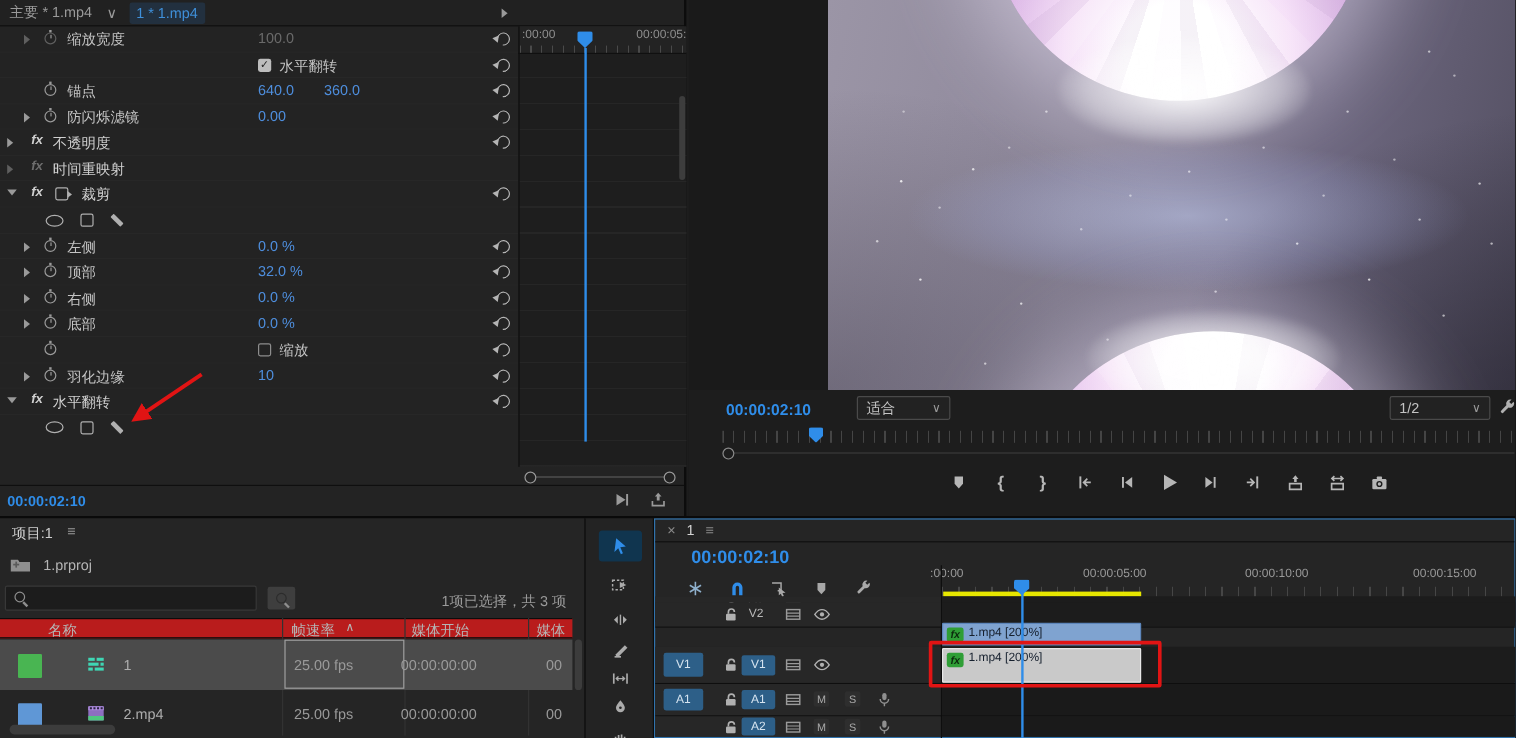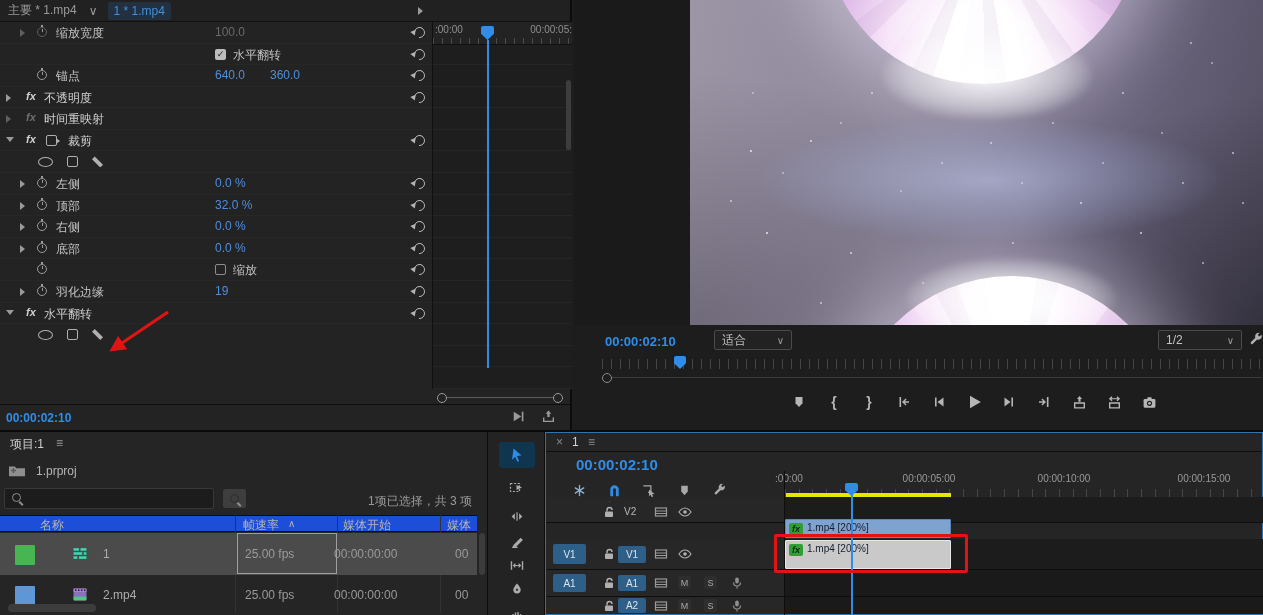--- a/index.html
+++ b/index.html
@@ -120,21 +120,21 @@
   #proj-title { position:absolute; left:10px; top:4px; color:#cfcfcf; }
   #proj-menu { position:absolute; left:56px; top:4px; color:#9a9a9a; }
   #proj-bin-icon { position:absolute; left:8px; top:31px; }
   #proj-name { position:absolute; left:36px; top:32px; color:#b5b5b5; }
   #proj-search { position:absolute; left:4px; top:56px; width:210px; height:21px; background:#1c1c1c; border:1px solid #383838; border-radius:2px; }
   .mag { width:9px; height:9px; border:1.5px solid #8f8f8f; border-radius:50%; position:relative; }
   .mag::after { content:""; position:absolute; left:7px; top:7px; width:5px; height:1.5px; background:#8f8f8f; transform:rotate(45deg); transform-origin:0 0; }
   #proj-search .mag { position:absolute; left:7px; top:4px; }
   #proj-searchbin { position:absolute; left:223px; top:57px; width:23px; height:19px; background:#3e3e3e; border-radius:2px; display:flex; align-items:center; justify-content:center; }
   #proj-status { position:absolute; right:15px; top:61px; color:#9a9a9a; }
-  #proj-thead { position:absolute; left:0; top:83px; width:477px; height:17px; background:#1d4ed8; border-top:1px solid #0c0c0c; border-bottom:1px solid #0c0c0c; color:#b5b5b5; }
+  #proj-thead { position:absolute; left:0; top:83px; width:477px; height:17px; background:#b91c1c; border-top:1px solid #0c0c0c; border-bottom:1px solid #0c0c0c; color:#b5b5b5; }
   .pc-name { position:absolute; left:40px; top:1px; } .pc-fps { position:absolute; left:243px; top:1px; }
   .pc-start { position:absolute; left:343px; top:1px; } .pc-media { position:absolute; left:447px; top:1px; }
   .pc-sort { position:absolute; left:288px; top:2px; color:#b5b5b5; font-size:10px; }
   .pcol-div { position:absolute; top:83px; width:1px; height:98px; background:#323232; }
   .prow { position:absolute; left:0; width:477px; color:#9a9a9a; }
   #prow1 { top:101px; height:42px; background:#4b4b4b; }
   #prow2 { top:145px; height:37px; }
   .prow .chipbox { position:absolute; left:15px; width:20px; height:20px; border-radius:1px; }
   .prow .typeicon { position:absolute; left:72px; }
   .prow .pname { position:absolute; left:103px; }
@@ -222,20 +222,27 @@
 
 
       <div class="fxrow">
         <div class="rwatch watch"></div>
         <span class="rlabel">锚点</span>
         <span class="rval vblue">640.0</span>
         <span class="rval2 vblue">360.0</span>
         <div class="rreset reset"></div>
       </div>
 
+      <div class="fxrow">
+        <div class="rchev tri-r"></div>
+        <div class="rwatch watch"></div>
+        <span class="rlabel">防闪烁滤镜</span>
+        <span class="rval vblue">0.00</span>
+        <div class="rreset reset"></div>
+      </div>
 
       <div class="fxrow">
         <div class="schev tri-r"></div>
         <span class="rfx fxchip">fx</span>
         <span class="slabel">不透明度</span>
         <div class="rreset reset"></div>
       </div>
 
       <div class="fxrow">
         <div class="schev tri-r" style="border-left-color:#5f5f5f"></div>
@@ -295,21 +302,21 @@
         <div class="rwatch watch"></div>
         <div class="rchk chk off"></div>
         <span class="rchklabel">缩放</span>
         <div class="rreset reset"></div>
       </div>
 
       <div class="fxrow">
         <div class="rchev tri-r"></div>
         <div class="rwatch watch"></div>
         <span class="rlabel">羽化边缘</span>
-        <span class="rval vblue">19</span>
+        <span class="rval vblue">10</span>
         <div class="rreset reset"></div>
       </div>
 
       <div class="fxrow">
         <div class="schev tri-d"></div>
         <span class="rfx fxchip">fx</span>
         <span class="slabel">水平翻转</span>
         <div class="rreset reset"></div>
       </div>
 

